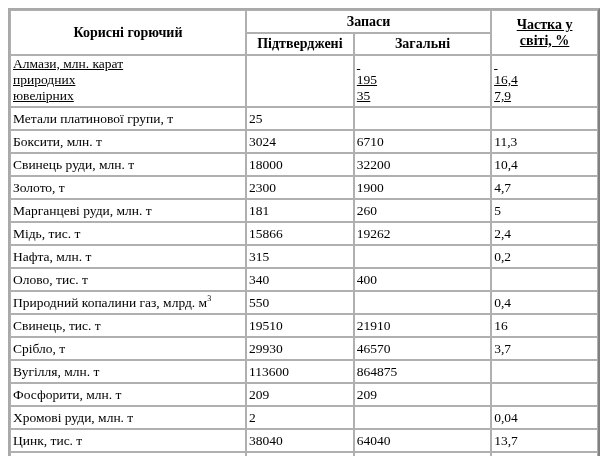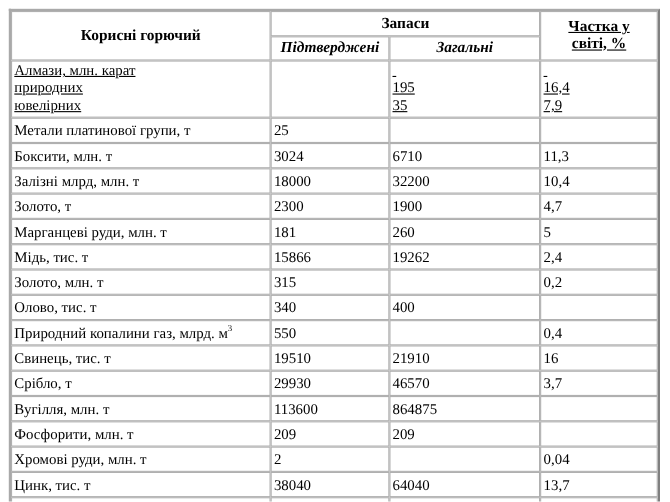--- a/index.html
+++ b/index.html
@@ -45,21 +45,21 @@
     .col-conf { width: 106px; }
     .col-total { width: 135px; }
     .col-share { width: 105px; }
     td {
       text-align: left;
       line-height: 16px;
       height: 21px;
       font-size: 13.5px;
     }
     tr.head-row-1 th { height: 21px; }
-    tr.head-row-2 th { height: 20px; font-style: italic; }
+    tr.head-row-2 th { height: 20px; }
     tr.multi td { vertical-align: top; height: 50px; padding-top: 0; }
     tr.multi td.name-cell { padding-top: 0; }
     .line { display: block; text-decoration: underline; }
     sup { font-size: 8px; vertical-align: 6px; line-height: 0; }
   </style>
 </head>
 <body>
 
 <div class="table-wrap">
   <table class="minerals">
@@ -108,21 +108,21 @@
           <td></td>
           <td></td>
         </tr>
         <tr>
           <td><span>Боксити, млн. т</span></td>
           <td>3024</td>
           <td>6710</td>
           <td>11,3</td>
         </tr>
         <tr>
-          <td><span>Залізні млрд, млн. т</span></td>
+          <td><span>Свинець руди, млн. т</span></td>
           <td>18000</td>
           <td>32200</td>
           <td>10,4</td>
         </tr>
         <tr>
           <td><span>Золото, т</span></td>
           <td>2300</td>
           <td>1900</td>
           <td>4,7</td>
         </tr>
@@ -132,21 +132,21 @@
           <td>260</td>
           <td>5</td>
         </tr>
         <tr>
           <td><span>Мідь, тис. т</span></td>
           <td>15866</td>
           <td>19262</td>
           <td>2,4</td>
         </tr>
         <tr>
-          <td><span>Золото, млн. т</span></td>
+          <td><span>Нафта, млн. т</span></td>
           <td>315</td>
           <td></td>
           <td>0,2</td>
         </tr>
         <tr>
           <td><span>Олово, тис. т</span></td>
           <td>340</td>
           <td>400</td>
           <td></td>
         </tr>

